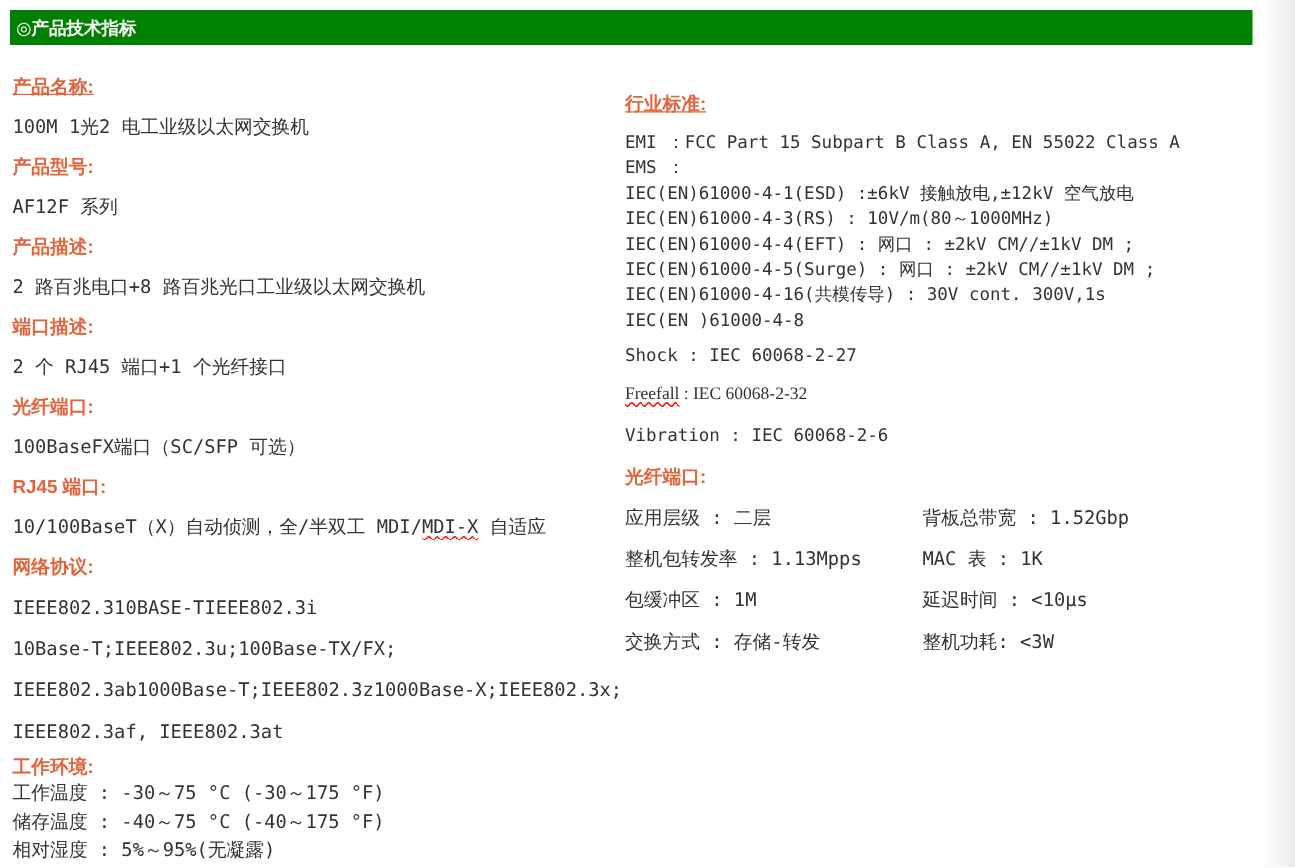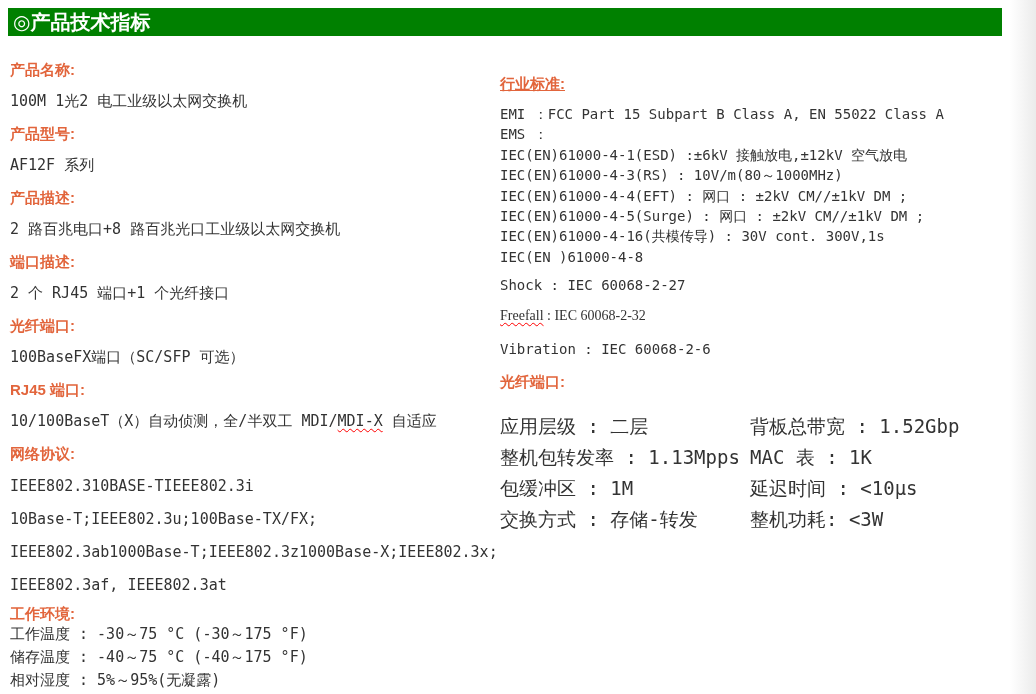--- a/index.html
+++ b/index.html
@@ -16,35 +16,35 @@
     position: absolute; top: 0; right: 0; width: 26px; height: 694px;
     background: linear-gradient(to right, rgba(255,255,255,0), #ebebeb);
   }
   .page { position: absolute; top: 0; left: 0; width: 1010px; height: 694px; background: #ffffff; }
 
   .title-bar {
     position: absolute; left: 8px; top: 8px; width: 994px; height: 28px;
     background: #008000;
     color: #ffffff;
     font-family: "Liberation Sans", "DejaVu Sans", sans-serif;
-    font-weight: bold; font-size: 20px; line-height: 28px;
+    font-weight: bold; font-size: 14px; line-height: 28px;
     padding-left: 5px;
     white-space: nowrap;
   }
 
   .content { position: absolute; top: 36px; left: 0; width: 1010px; display: flex; }
   .col-left  { width: 500px; padding-left: 10px; }
   .col-right { width: 500px; padding-left: 0px; }
 
   h3.sec-heading {
     font-family: "Liberation Sans", "DejaVu Sans", sans-serif;
     font-weight: bold; font-size: 15px; color: #e2653c;
     margin: 13px 0 0 0; line-height: 19px;
   }
-  .col-left h3.first { margin-top: 24px; }
+  .col-left h3.first { margin-top: 24px; text-decoration: underline; }
   .col-right h3.first { margin-top: 38px; text-decoration: underline; }
 
   p.val { font-size: 15px; line-height: 19px; margin: 13px 0 0 0; white-space: nowrap; }
   .col-left .proto p.val { margin-top: 14px; }
 
   .env p.val { margin: 0; line-height: 23px; }
   .env h3.sec-heading { margin-top: 9px; margin-bottom: 0; }
 
   .tight-block { margin: 11px 0 0 0; }
   .tight-block .tline { font-size: 14px; line-height: 20.4px; white-space: nowrap; }
@@ -59,24 +59,23 @@
     text-decoration-style: wavy;
     text-decoration-color: #ff0000;
     text-decoration-thickness: 1px;
     text-underline-offset: 2px;
   }
 
   .switch-grid {
     display: grid;
     grid-template-columns: 238px auto;
     grid-row-gap: 14px;
-    margin-top: 26px;
-    font-size: 19px; line-height: 19px;
+    margin-top: 14px;
+    font-size: 15px; line-height: 19px;
     white-space: nowrap;
-    gap: 12px;
   }
 </style>
 </head>
 <body>
 
 <div class="viewport">
   <div class="edge-shade"></div>
 
   <div class="page">
 

